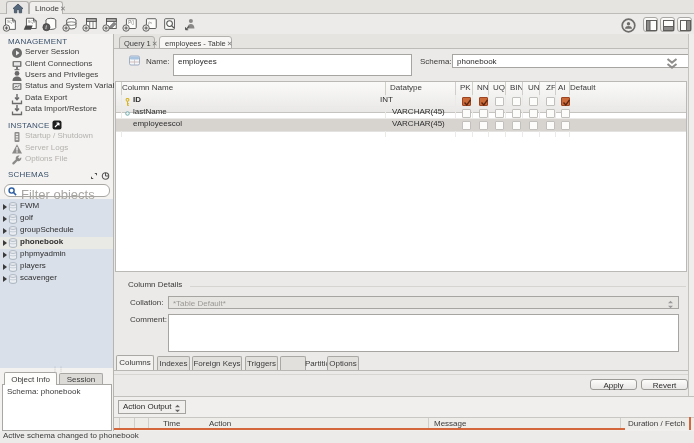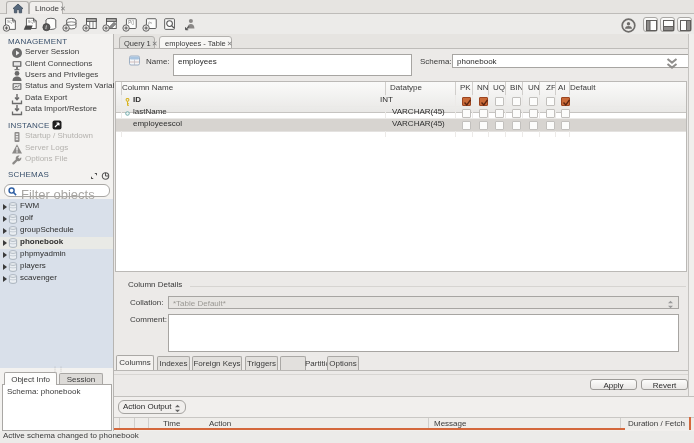--- a/index.html
+++ b/index.html
@@ -431,21 +431,21 @@
   <div class="btab" style="left:131px; width:33px; line-height:13px;">Triggers</div>
   <div class="btab" style="left:166px; width:21px; line-height:13px;padding-left:24px;">Partitioning</div>
   <div class="btab" style="left:213px; width:32px; line-height:13px;">Options</div>
   <div class="abs" style="left:0; top:340px; width:574px; height:1px; background:#d8d6d3;"></div>
   <div class="btn" style="left:476px;">Apply</div>
   <div class="btn" style="left:527px;">Revert</div>
 </div>
 <div id="mainedge"></div>
 
 <div id="aout">
-  <div class="combo" style="left:4px; top:3px; width:68px; height:14px; background:#f1efed; border-color:#a5a3a0;border-radius:6px;">Action Output
+  <div class="combo" style="left:4px; top:3px; width:68px; height:14px; background:#f1efed; border-color:#a5a3a0;">Action Output
     <svg style="position:absolute; right:4px; top:3px;" width="7" height="9" viewBox="0 0 7 9">
         <path d="M1 3.2 L3.5 0.8 L6 3.2 Z" fill="#666"></path>
         <path d="M1 5.8 L3.5 8.2 L6 5.8 Z" fill="#666"></path>
       </svg>
   </div>
   <div id="aohdr">
     <span class="gh" style="left:49px; top:1px;">Time</span>
     <span class="gh" style="left:95px; top:1px;">Action</span>
     <span class="gh" style="left:320px; top:1px;">Message</span>
     <span class="gh" style="left:514px; top:1px;">Duration / Fetch</span>

